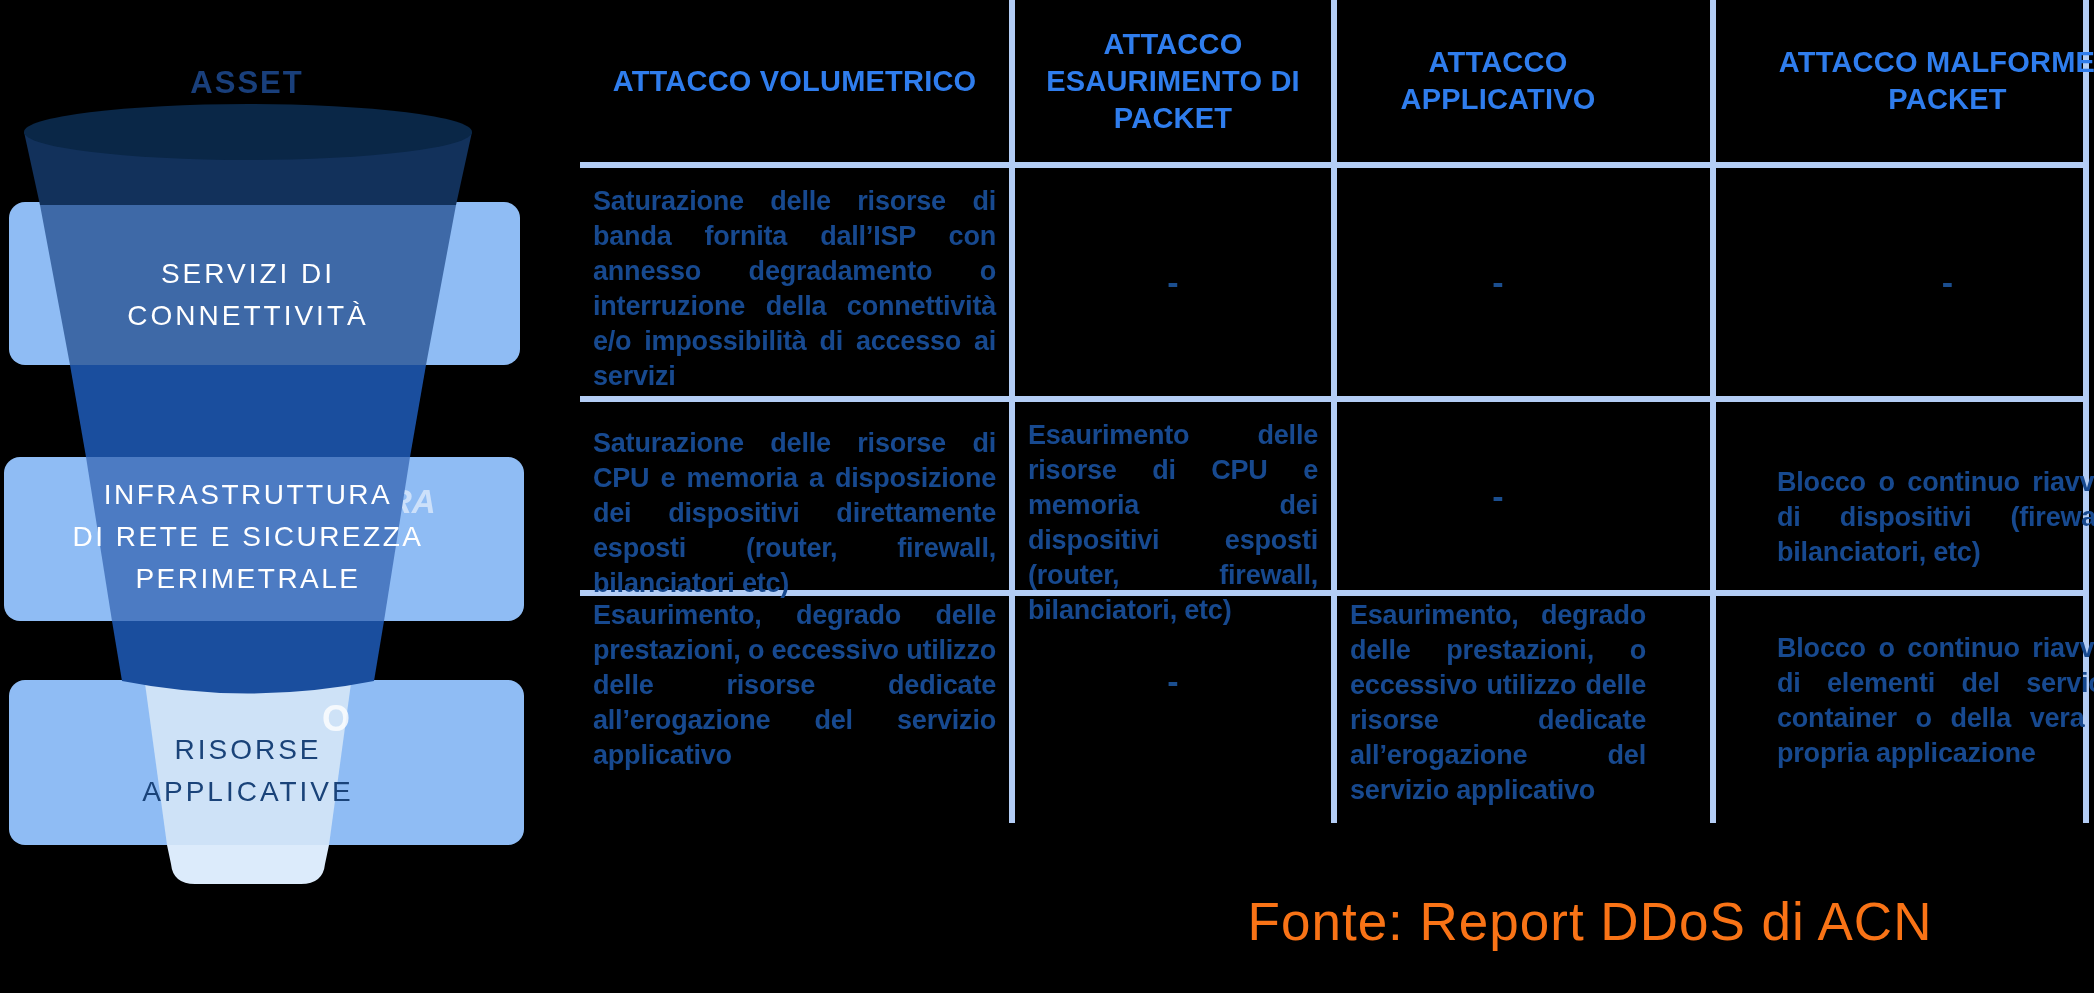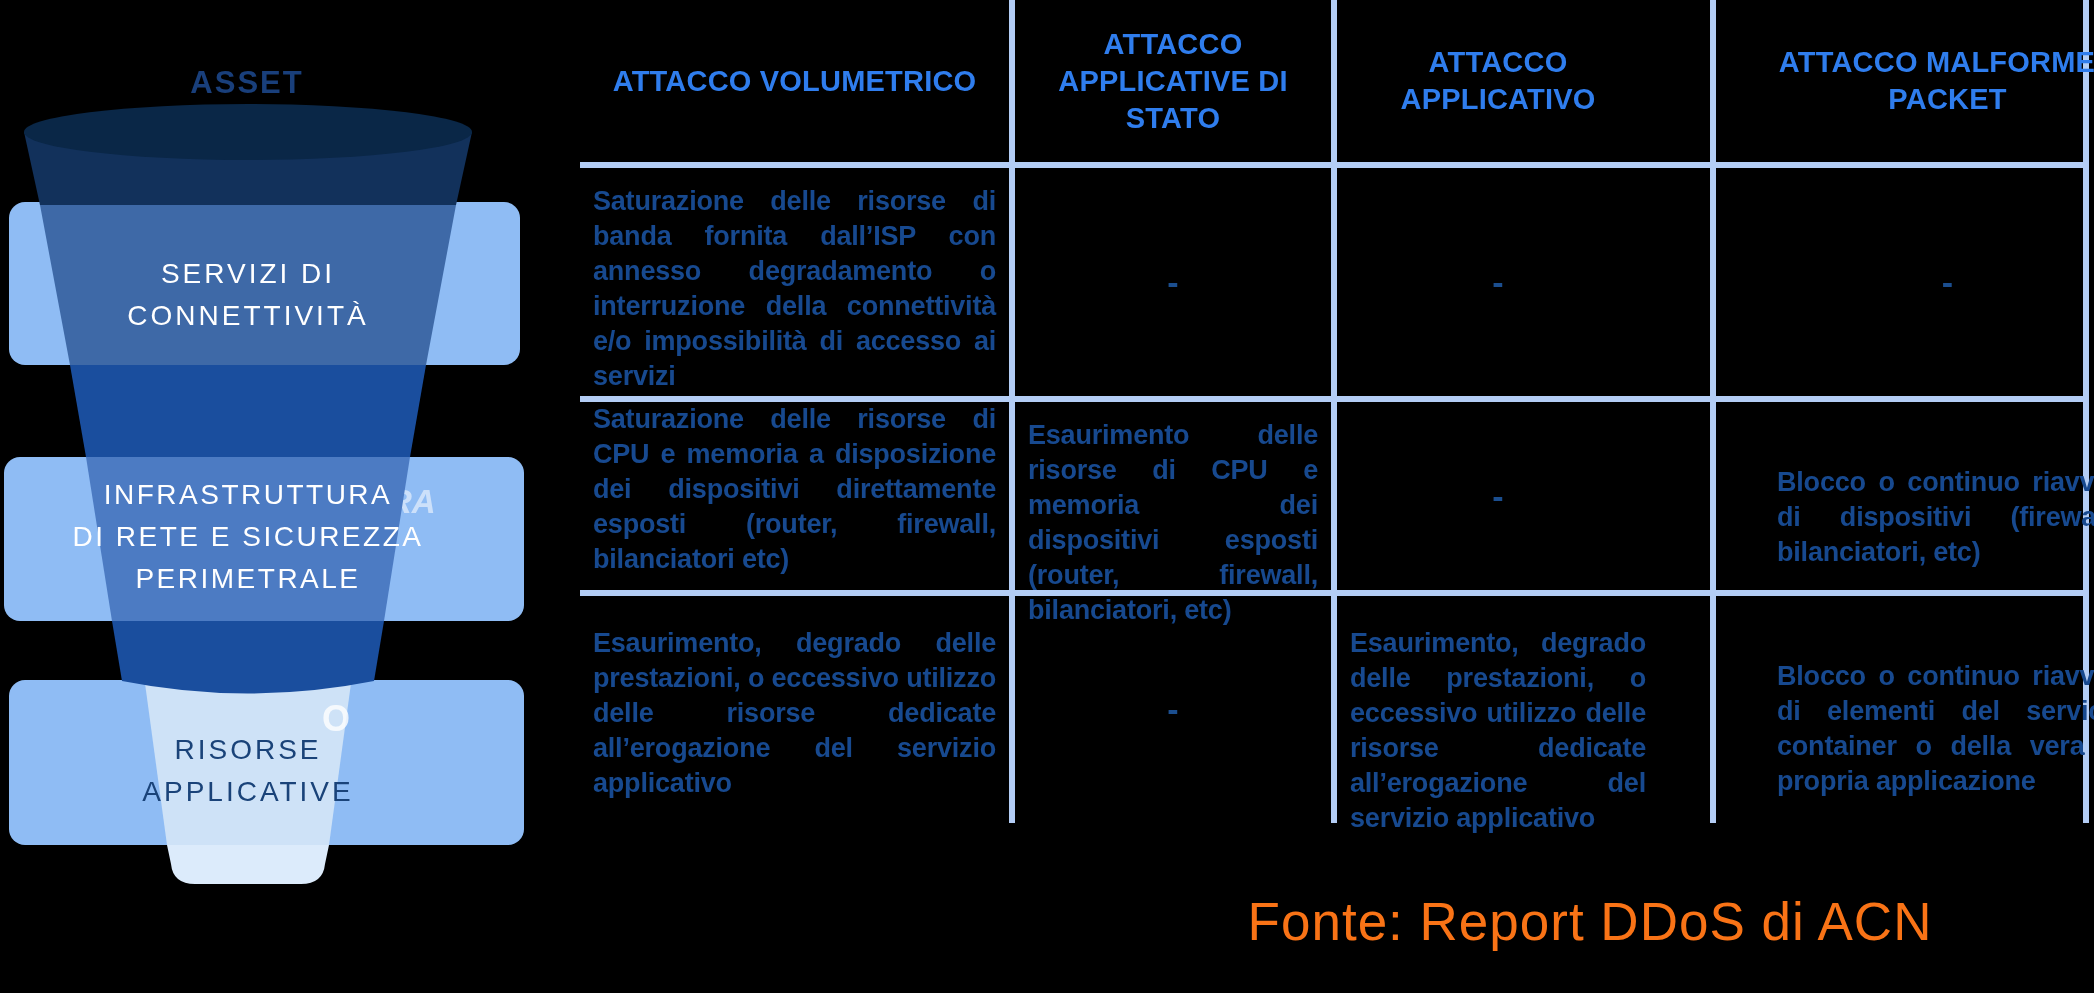--- a/index.html
+++ b/index.html
@@ -16,29 +16,29 @@
   .hline{left:0;width:1509px;height:6px;}
 
   .cell{position:absolute;box-sizing:border-box;}
   .head-cell{display:flex;align-items:center;justify-content:center;text-align:center;
              color:#2F7DED;font-weight:bold;font-size:29px;line-height:37px;letter-spacing:.2px;}
   .text-cell{color:#17498F;font-size:27px;line-height:35px;text-align:justify;
              padding:0 13px;letter-spacing:-0.2px;font-weight:bold;}
   .dash-cell{display:flex;align-items:center;justify-content:center;color:#1B4E8F;
              font-size:34px;font-weight:bold;}
   .pt-r1{padding-top:16px;}
-  .pt-r2{}
+  .pt-r2{padding-top:24px;}
   .pt-r3{padding-top:30px;}
   .pt-extra{padding-top:63px;}
 
   
   .c1{left:0;width:429px;} .c2{left:435px;width:316px;}
   .c3{left:757px;width:322px;} .c4{left:1136px;width:367px;margin-left:48px;}
   .rh{top:0;height:162px;} .r1{top:168px;height:228px;}
-  .r2{top:402px;height:188px;} .r3{top:596px;height:227px;}
+  .r2{top:402px;height:188px;} .r3{top:568px;height:227px;}
 
   
   .footer-src{position:absolute;left:1240px;top:891px;width:700px;text-align:center;
               color:#f97316;font-size:53px;font-weight:normal;letter-spacing:1px;}
 </style>
 </head>
 <body>
 
 <div class="canvas">
 
@@ -82,21 +82,21 @@
 
     <div class="tline vline" style="left:429px"></div>
     <div class="tline vline" style="left:751px"></div>
     <div class="tline vline" style="left:1130px"></div>
     <div class="tline vline" style="left:1503px"></div>
     <div class="tline hline" style="top:162px"></div>
     <div class="tline hline" style="top:396px"></div>
     <div class="tline hline" style="top:590px"></div>
 
     <div class="cell head-cell c1 rh">ATTACCO VOLUMETRICO</div>
-    <div class="cell head-cell c2 rh">ATTACCO APPLICATIVE DI STATO</div>
+    <div class="cell head-cell c2 rh">ATTACCO ESAURIMENTO DI PACKET</div>
     <div class="cell head-cell c3 rh">ATTACCO APPLICATIVO</div>
     <div class="cell head-cell c4 rh">ATTACCO MALFORMED PACKET</div>
 
     <div class="cell text-cell pt-r1 c1 r1">Saturazione delle risorse di banda fornita dall’ISP con annesso degradamento o interruzione della connettività e/o impossibilità di accesso ai servizi</div>
     <div class="cell dash-cell c2 r1">-</div>
     <div class="cell dash-cell c3 r1">-</div>
     <div class="cell dash-cell c4 r1">-</div>
 
     <div class="cell text-cell pt-r2 c1 r2">Saturazione delle risorse di CPU e memoria a disposizione dei dispositivi direttamente esposti (router, firewall, bilanciatori etc)</div>
     <div class="cell text-cell pt-r1 c2 r2">Esaurimento delle risorse di CPU e memoria dei dispositivi esposti (router, firewall, bilanciatori, etc)</div>

